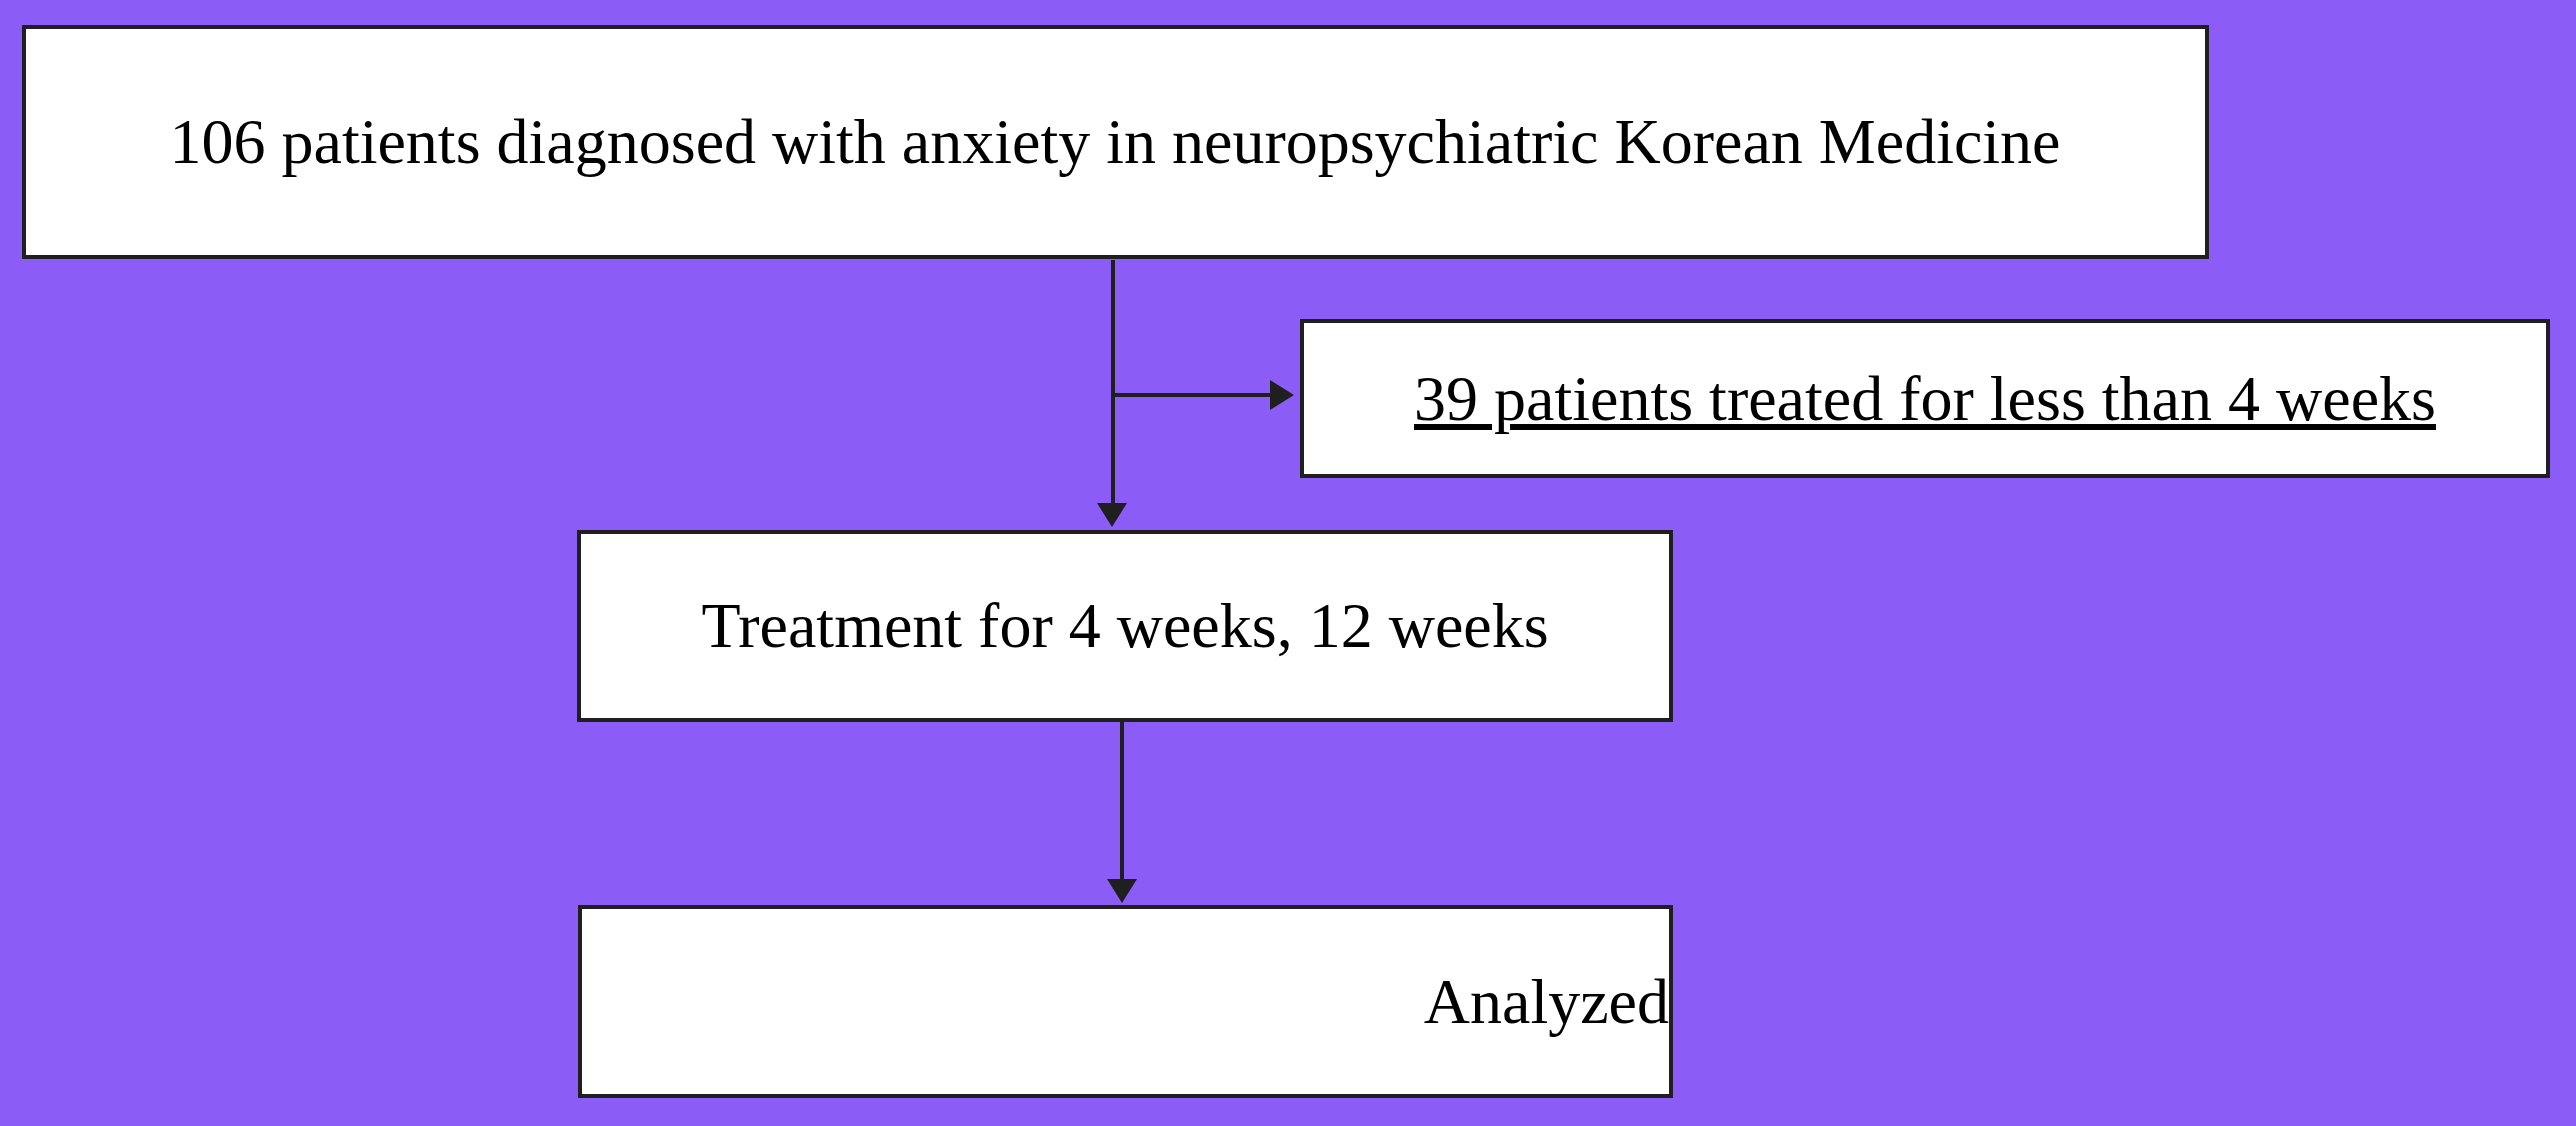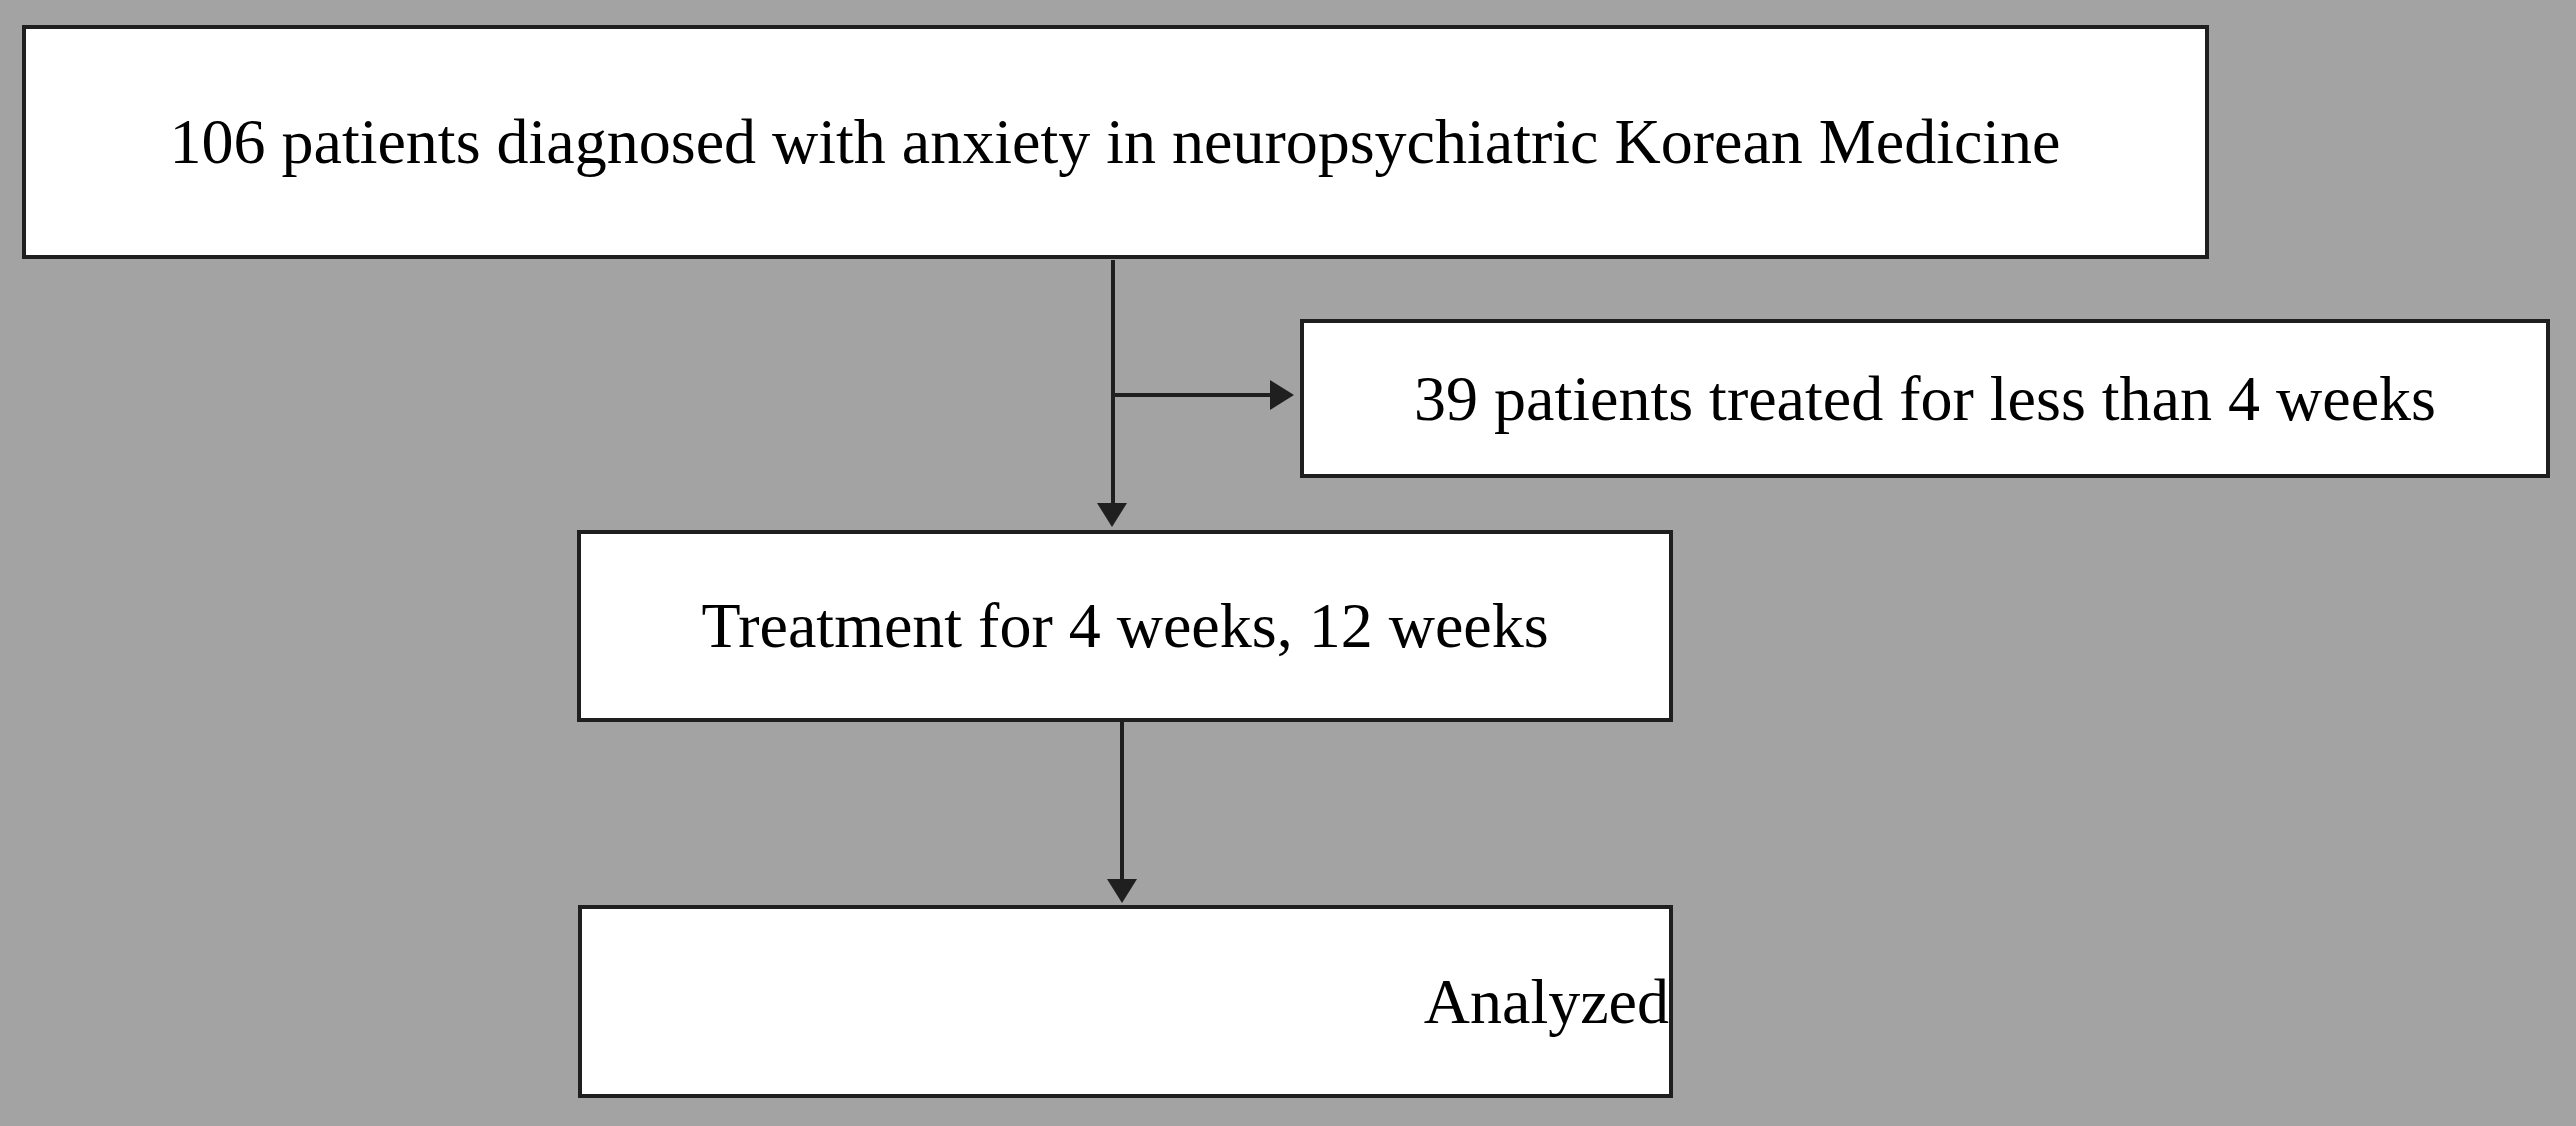--- a/index.html
+++ b/index.html
@@ -1,20 +1,20 @@
 <!DOCTYPE html>
 <html style="font-size:15px"><head>
 <meta charset="utf-8">
 <style>
   html, body { margin: 0; padding: 0; background: #ffffff; }
   #figure {
     position: relative;
     width: 2576px;
     height: 1126px;
-    background: #a3a3a3;
+    background: #8b5cf6;
     font-family: "Liberation Serif", "DejaVu Serif", serif;
     color: #000000;
     overflow: hidden;
   }
   .flow-box {
     position: absolute;
     box-sizing: border-box;
     border: 4.7px solid #1f1f1f;
     background: #ffffff;
     display: flex;
@@ -22,21 +22,21 @@
     justify-content: center;
     align-items: center;
     text-align: center;
   }
   .flow-box .line {
     font-size: 64px;
     line-height: 74px;
     white-space: nowrap;
   }
   #box-enrollment { left: 21.5px;   top: 25px;  width: 2187px; height: 234px; }
-  #box-excluded   { left: 1300px; top: 319px; width: 1250px; height: 159px; }
+  #box-excluded   { left: 1300px; top: 319px; width: 1250px; height: 159px; text-decoration: underline; }
   #box-treatment  { left: 577px;  top: 530px; width: 1096px; height: 192px; }
   #box-analyzed   { left: 578px;  top: 905px; width: 1095px; height: 193px; align-items: flex-end; }
 
   .connector {
     position: absolute;
     background: #1f1f1f;
   }
   #vline-1 { left: 1111px; top: 260px; width: 3.7px; height: 246px; }
   #hline-1 { left: 1112px; top: 393px; width: 160px; height: 3.7px; }
   #vline-2 { left: 1120px; top: 722px; width: 3.7px; height: 159px; }

